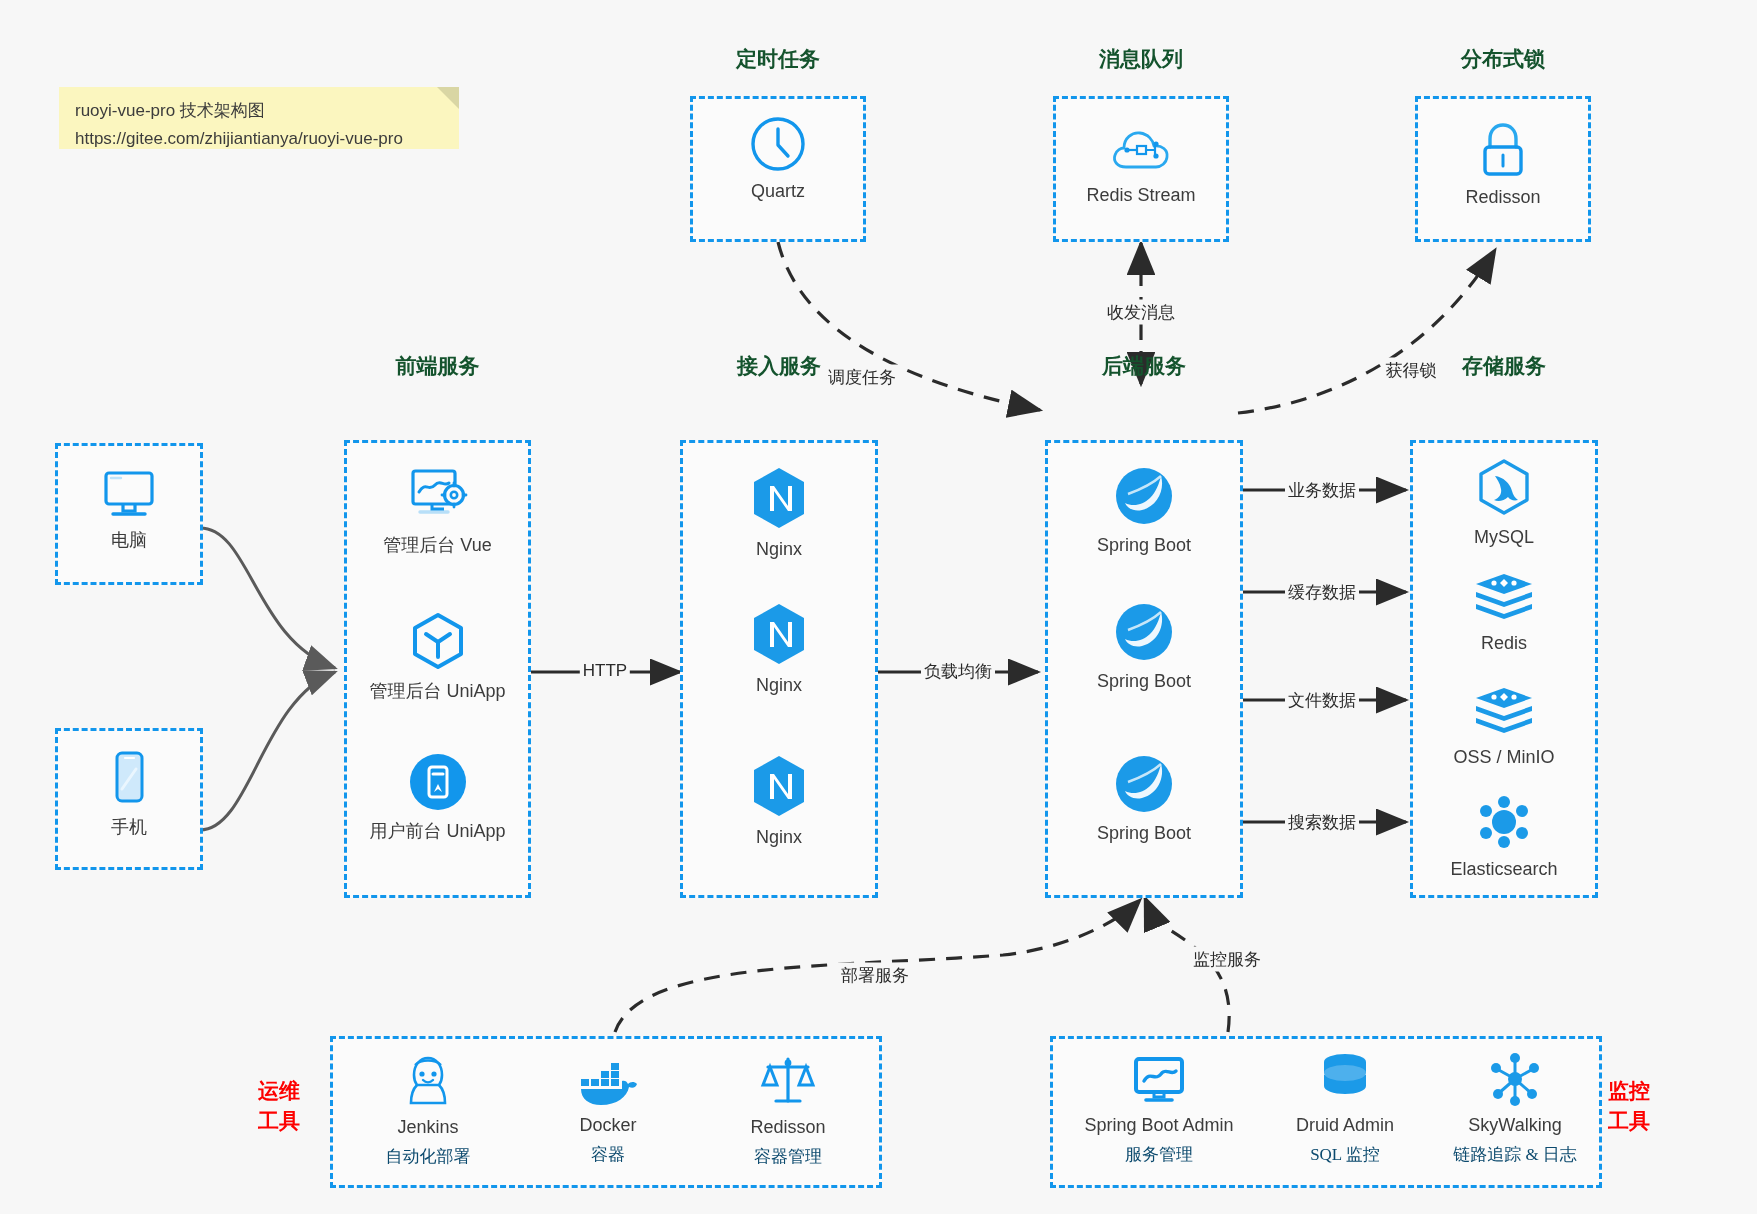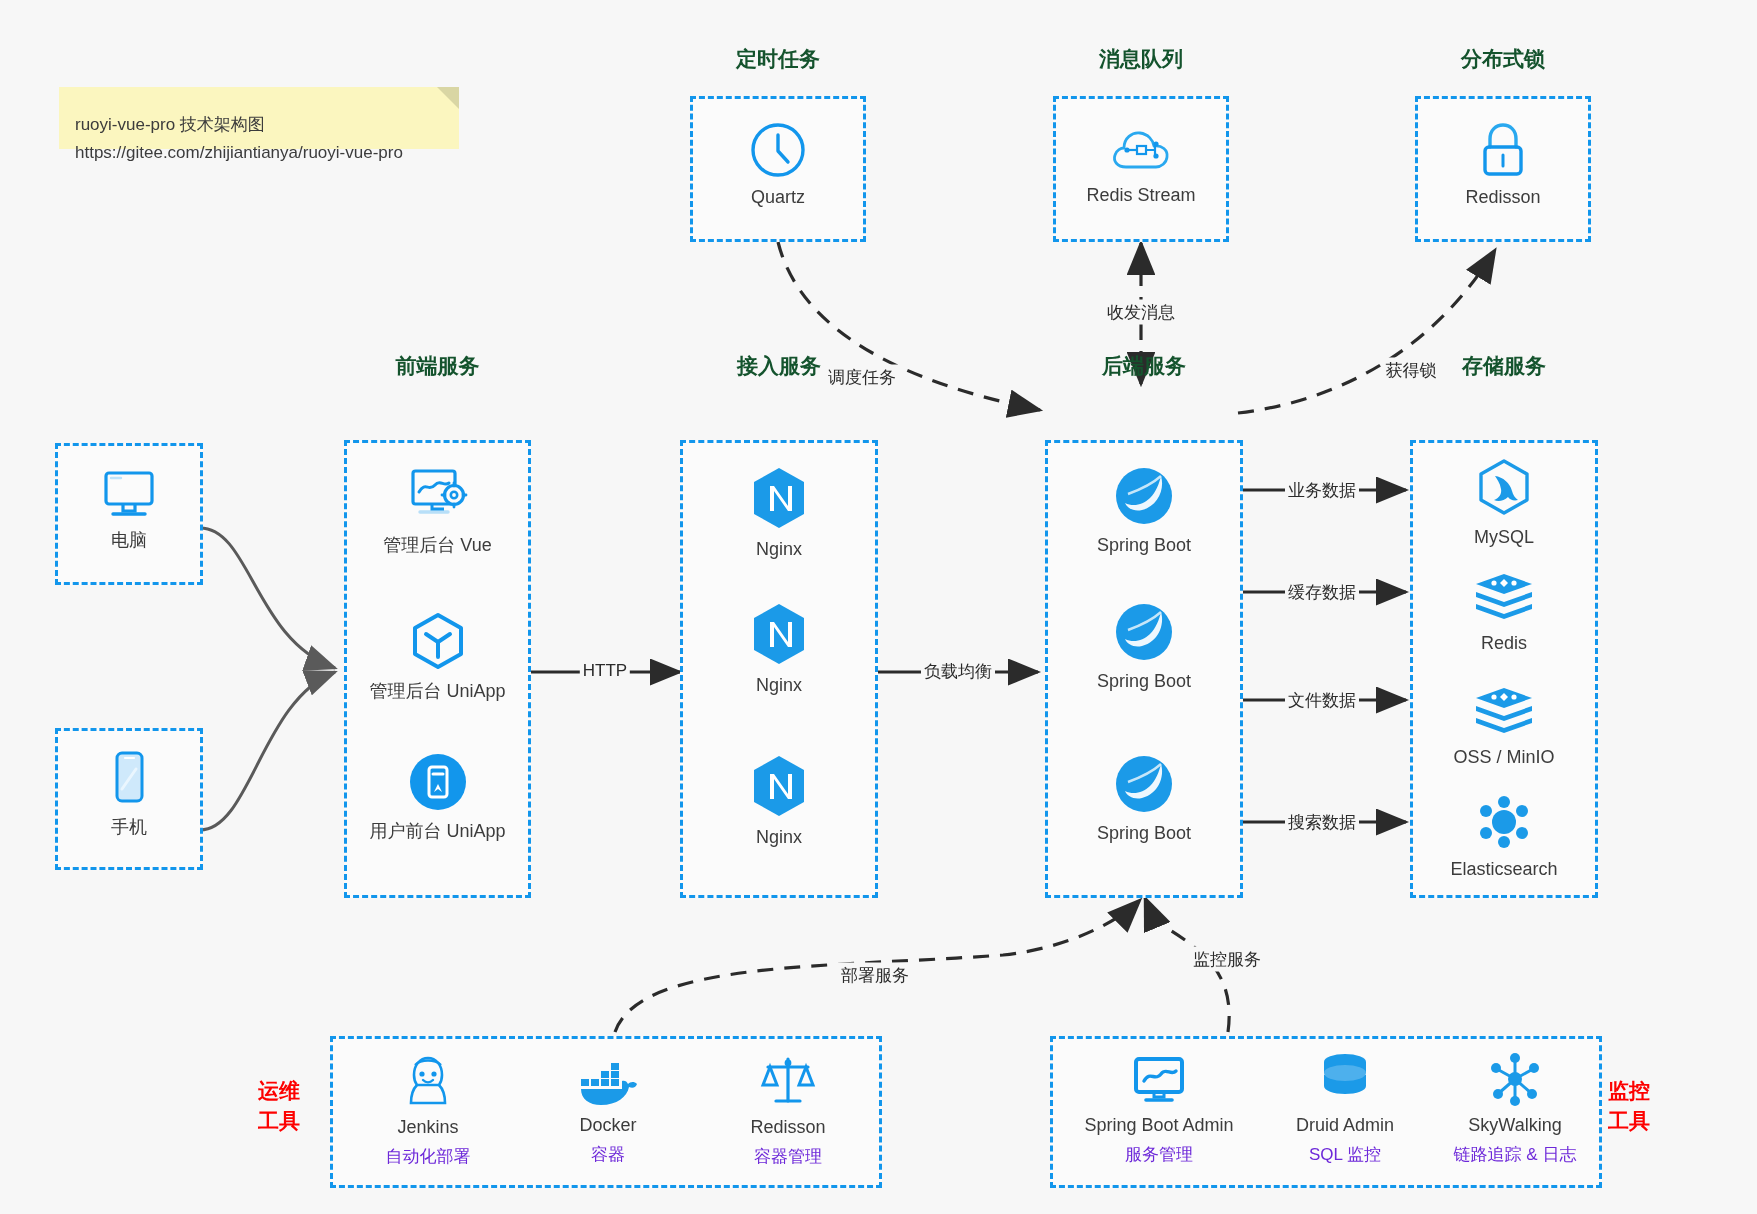--- a/index.html
+++ b/index.html
@@ -11,21 +11,21 @@
     color:#3c3c3c;
   }
   .canvas{position:absolute;inset:0;}
   svg.edges{position:absolute;left:0;top:0;width:1757px;height:1214px;pointer-events:none;}
 
   
   .note{
     position:absolute;left:59px;top:87px;width:400px;height:62px;
     background:#fbf6bf;
     font-size:17px;line-height:28px;
-    padding:24px 0 0 16px;box-sizing:border-box;
+    padding:10px 0 0 16px;box-sizing:border-box;
     color:#3c3c3c;
   }
   .note .fold{
     position:absolute;right:0;top:0;width:0;height:0;
     border-left:22px solid transparent;border-top:22px solid #d9d6a4;
   }
   .note div{white-space:nowrap;}
 
   
   .box{
@@ -38,21 +38,21 @@
     position:absolute;
     color:#14532d;font-weight:bold;font-size:21px;
     white-space:nowrap;text-align:center;
   }
   .node{
     position:absolute;left:0;right:0;
     display:flex;flex-direction:column;align-items:center;
     gap:6px;
   }
   .node .lbl{font-size:18px;color:#3c3c3c;white-space:nowrap;text-align:center;line-height:24px;}
-  .node .lbl2{font-size:17px;color:#6d28d9;white-space:nowrap;text-align:left;line-height:23px;}
+  .node .lbl2{font-size:17px;color:#0c4a6e;white-space:nowrap;text-align:left;line-height:23px;font-family:Liberation Serif, serif;}
   .ic{display:block;}
 
   
   .echip{
     position:absolute;
     background:#f7f7f7;
     font-size:17px;color:#2b2b2b;
     padding:1px 3px;white-space:nowrap;
     transform:translate(-50%,-50%);
   }
@@ -115,21 +115,21 @@
   <div class="echip" style="left:1411px;top:370px;">获得锁</div>
   <div class="echip" style="left:1322px;top:490px;">业务数据</div>
   <div class="echip" style="left:1322px;top:592px;">缓存数据</div>
   <div class="echip" style="left:1322px;top:700px;">文件数据</div>
   <div class="echip" style="left:1322px;top:822px;">搜索数据</div>
   <div class="echip" style="left:875px;top:975px;">部署服务</div>
   <div class="echip" style="left:1227px;top:959px;">监控服务</div>
 
   <div class="grp-title" style="left:690px;top:45px;width:176px;">定时任务</div>
   <div class="box" style="left:690px;top:96px;width:176px;height:146px;">
-    <div class="node" style="top:22px;">
+    <div class="node" style="top:16px;">
       <svg class="ic" width="58" height="58" viewBox="0 0 58 58">
         <circle cx="29" cy="29" r="25" fill="none" stroke="#1296ec" stroke-width="3.4"></circle>
         <path d="M29 14 L29 30 L39 41" fill="none" stroke="#1296ec" stroke-width="3.4" stroke-linecap="round" stroke-linejoin="round"></path>
       </svg>
       <div class="lbl">Quartz</div>
     </div>
   </div>
 
   <div class="grp-title" style="left:1053px;top:45px;width:176px;">消息队列</div>
   <div class="box" style="left:1053px;top:96px;width:176px;height:146px;">

